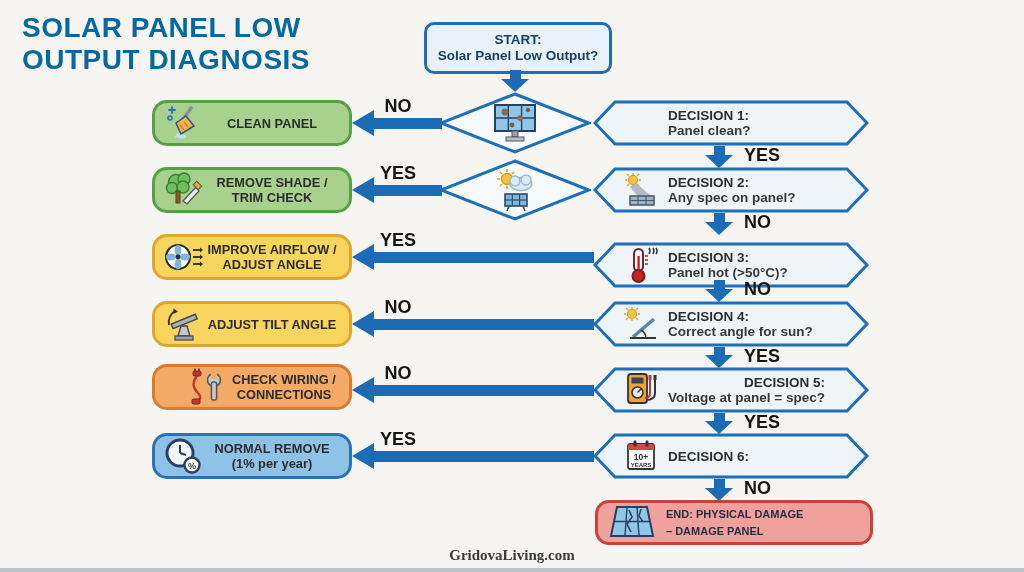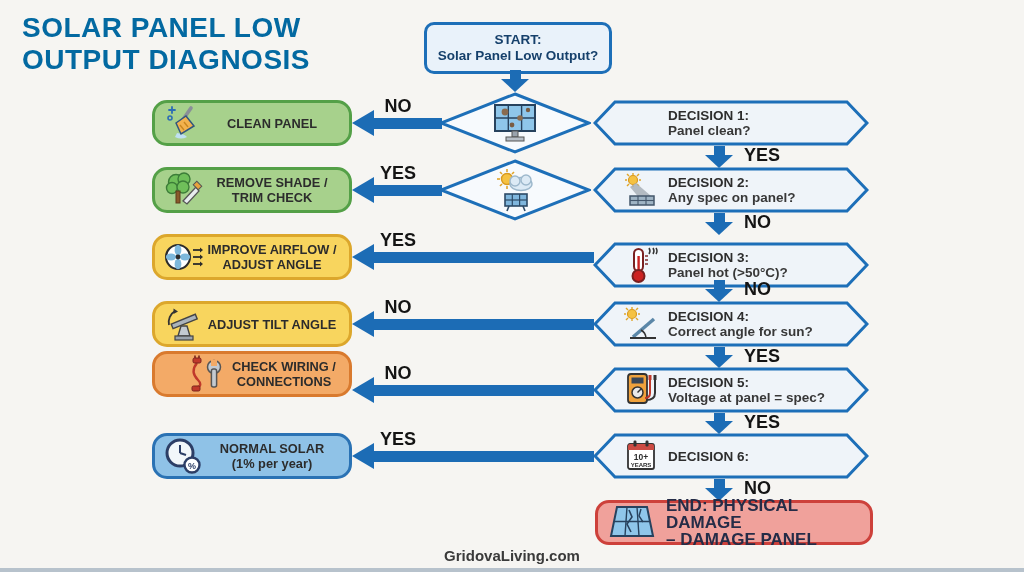--- a/index.html
+++ b/index.html
@@ -39,36 +39,36 @@
   .act-green{background:#a7d18c;border:3px solid #54a047;}
   .act-yellow{background:#f8d55e;border:3px solid #dca72c;}
   .act-orange{background:#f3aa67;border:3px solid #d97a2e;}
   .act-blue{background:#8fc2e7;border:3px solid #2a72b4;}
 
   
   .end{position:absolute;left:595px;top:500px;width:278px;height:45px;background:#f0a19b;
        border:3.5px solid #cd413b;border-radius:14px;display:flex;align-items:center;
        padding:0 10px;box-sizing:border-box;}
   .end .iconslot{width:48px;height:38px;flex:none;margin-right:10px;display:flex;align-items:center;justify-content:center;}
-  .end .txt div{font-size:17px;font-weight:700;color:#252c47;line-height:17px;}
+  .end .txt div{font-size:11px;font-weight:700;color:#252c47;line-height:17px;}
 
   
   .shaft-h{position:absolute;height:11px;background:#1c6cb5;}
   .head-left{position:absolute;width:0;height:0;border-top:13px solid transparent;
              border-bottom:13px solid transparent;border-right:22px solid #1c6cb5;}
   .shaft-v{position:absolute;width:11px;background:#1c6cb5;}
   .head-down{position:absolute;width:0;height:0;border-left:14px solid transparent;
              border-right:14px solid transparent;border-top:13px solid #1c6cb5;}
 
   .branch-label{position:absolute;font-size:18px;font-weight:700;color:#141414;}
   .side-label{position:absolute;left:368px;width:60px;text-align:center;font-size:18px;
               font-weight:700;color:#141414;}
 
   .footer{position:absolute;left:400px;top:547px;width:224px;text-align:center;
-          font-size:15px;font-weight:700;color:#3a3a3a;}
+          font-size:15px;font-weight:700;color:#3a3a3a;font-family:Liberation Serif, serif;}
 </style>
 </head>
 <body>
 
 <div class="stage">
 
   <div class="title">
     <div>SOLAR PANEL LOW</div>
     <div>OUTPUT DIAGNOSIS</div>
   </div>
@@ -226,21 +226,21 @@
           <path d="M23 32 A 10 10 0 0 0 18 24" fill="none" stroke="#333333" stroke-width="1.5"></path>
         </svg>
       </div>
       <div class="txt">
         <div class="l1">DECISION 4:</div>
         <div class="l2">Correct angle for sun?</div>
       </div>
     </div>
   </div>
 
-  <div class="hex" style="top:367px;">
+  <div class="hex" style="top:367px;text-align:right;">
     <svg class="shape" viewBox="0 0 276 46" preserveAspectRatio="none">
       <polygon points="2,23 22,2 254,2 274,23 254,44 22,44" fill="#eff4f9" stroke="#1d6fb8" stroke-width="3"></polygon>
     </svg>
     <div class="content">
       <div class="iconslot">
         <svg width="36" height="38" viewBox="0 0 36 38">
           <rect x="5" y="3" width="19" height="29" rx="3" fill="#f0a23c" stroke="#333" stroke-width="1.8"></rect>
           <rect x="8.5" y="6.5" width="12" height="6" fill="#3a4656"></rect>
           <circle cx="14.5" cy="21.5" r="5.5" fill="#e9e9e9" stroke="#333" stroke-width="1.5"></circle>
           <line x1="14.5" y1="21.5" x2="18" y2="18" stroke="#333" stroke-width="1.5"></line>
@@ -372,21 +372,21 @@
         <polygon points="18,22 24,22 27,32 15,32" fill="#c3cad1" stroke="#444" stroke-width="1.4"></polygon>
         <rect x="12" y="32" width="18" height="4" fill="#9aa3ad" stroke="#444" stroke-width="1.2"></rect>
       </svg>
     </div>
     <div class="txt">
       <div>ADJUST TILT ANGLE</div>
       <div></div>
     </div>
   </div>
 
-  <div class="action act-orange" style="top:351px;padding-left:32px;">
+  <div class="action act-orange" style="top:364px;padding-left:32px;">
     <div class="iconslot">
       <svg width="40" height="40" viewBox="0 0 40 40">
         <path d="M10 9 C 5 15 6 21 11 26 C 14 29 14 32 11 33" fill="none" stroke="#c0392b" stroke-width="2.4"></path>
         <rect x="6" y="4" width="8" height="5" rx="1.5" fill="#c0392b" stroke="#7a241c" stroke-width="1"></rect>
         <line x1="8" y1="1.5" x2="8" y2="4" stroke="#7a241c" stroke-width="1.6"></line>
         <line x1="12" y1="1.5" x2="12" y2="4" stroke="#7a241c" stroke-width="1.6"></line>
         <rect x="5" y="32" width="8" height="5" rx="1.5" fill="#c0392b" stroke="#7a241c" stroke-width="1"></rect>
         <circle cx="27" cy="13" r="6.5" fill="#c3cad1" stroke="#555" stroke-width="1.5"></circle>
         <rect x="24" y="6" width="6" height="6" fill="#f3aa67" stroke="none"></rect>
         <rect x="24.4" y="15" width="5.2" height="18" rx="2" fill="#c3cad1" stroke="#555" stroke-width="1.5"></rect>
@@ -402,21 +402,21 @@
     <div class="iconslot">
       <svg width="40" height="40" viewBox="0 0 40 40">
         <circle cx="17" cy="17" r="13" fill="#f2f7fa" stroke="#2c3e66" stroke-width="3"></circle>
         <line x1="17" y1="17" x2="17" y2="9" stroke="#2c3e66" stroke-width="2"></line>
         <line x1="17" y1="17" x2="23" y2="19" stroke="#2c3e66" stroke-width="2"></line>
         <circle cx="29" cy="29" r="7.5" fill="#ffffff" stroke="#2c3e66" stroke-width="2.4"></circle>
         <text x="29" y="32.6" text-anchor="middle" font-size="9" font-weight="bold" fill="#2c3e66">%</text>
       </svg>
     </div>
     <div class="txt">
-      <div>NORMAL SOLAR</div>
+      <div>NORMAL REMOVE</div>
       <div>(1% per year)</div>
     </div>
   </div>
 
   <div class="head-left" style="left:352px;top:110px;"></div>
   <div class="shaft-h" style="left:372px;top:117.5px;width:70px;"></div>
   <div class="side-label" style="top:96px;">NO</div>
 
   <div class="head-left" style="left:352px;top:177px;"></div>
   <div class="shaft-h" style="left:372px;top:184.5px;width:70px;"></div>

